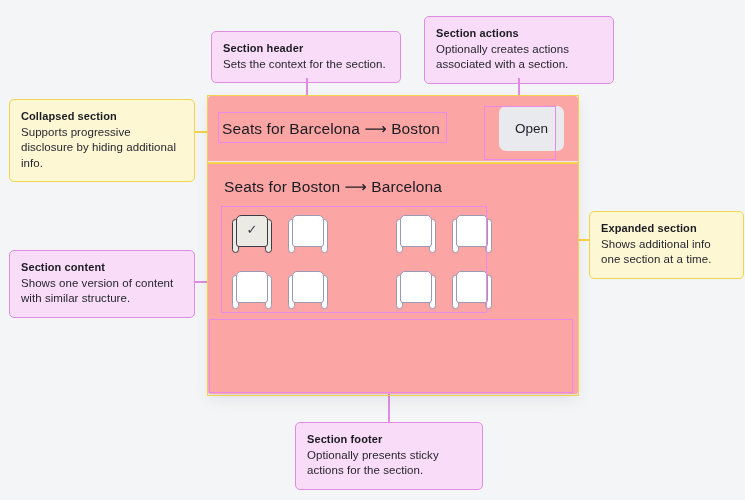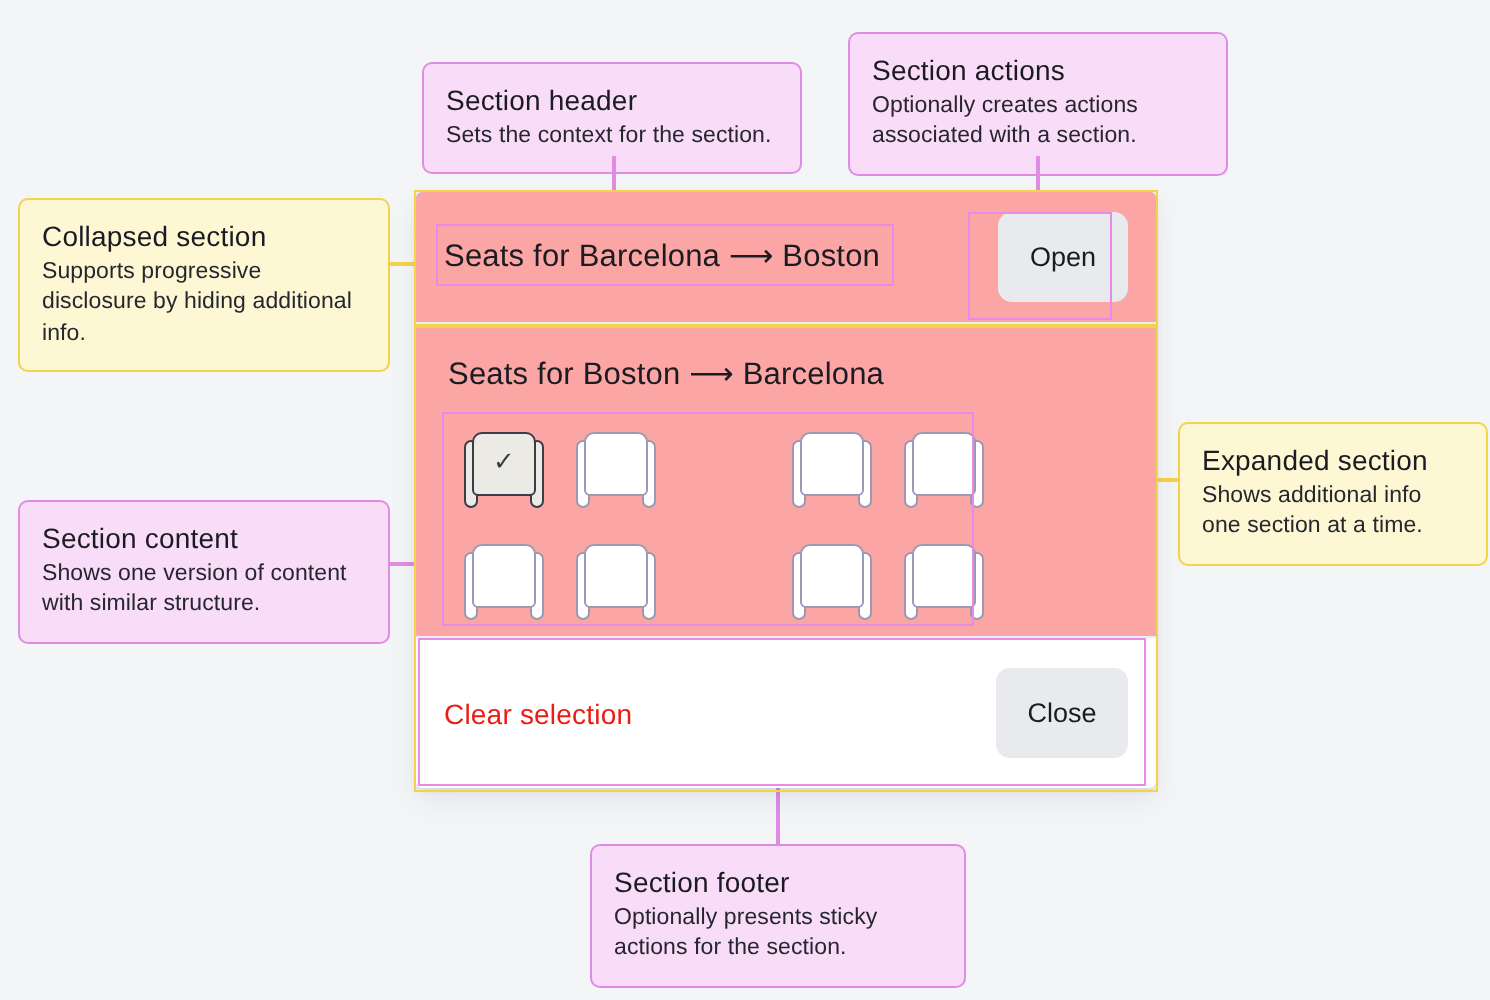--- a/index.html
+++ b/index.html
@@ -21,22 +21,22 @@
 
   
   .callout {
     position: absolute;
     box-sizing: border-box;
     border-radius: 5px;
     padding: 9px 11px 10px 11px;
     line-height: 1.35;
   }
   .callout .c-title {
-    font-size: 14px;
-    font-weight: normal;
+    font-size: 11px;
+    font-weight: bold;
     color: #1b1b22;
     display: block;
     margin-bottom: 1px;
     letter-spacing: 0.1px;
   }
   .callout .c-body {
     font-size: 11.5px;
     color: #26262e;
     display: block;
     letter-spacing: 0.05px;
@@ -311,24 +311,20 @@
           <span class="back"></span>
         </button>
         <button class="seat">
           <span class="armL"></span>
           <span class="armR"></span>
           <span class="back"></span>
         </button>
       </div>
     </div>
 
-    <div class="footer">
-      <button class="link-clear">Clear selection</button>
-      <button class="btn btn-close">Close</button>
-    </div>
   </div>
 
   <div class="hl yellow" style="left:207px; top:95px; width:372px; height:68px;"></div>
   <div class="hl yellow" style="left:207px; top:163px; width:372px; height:233px;"></div>
 
   <div class="hl pink" style="left:218px; top:112px; width:229px; height:31px;"></div>
   <div class="hl pink" style="left:484px; top:106px; width:72px; height:54px;"></div>
   <div class="hl pink" style="left:221px; top:206px; width:266px; height:107px;"></div>
   <div class="hl pink" style="left:209px; top:319px; width:364px; height:74px;"></div>
 

